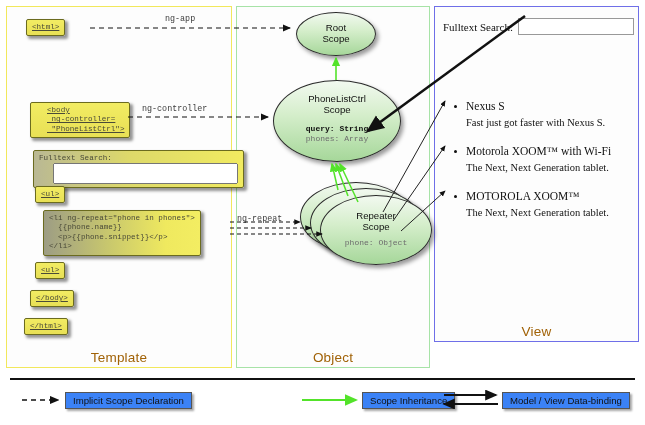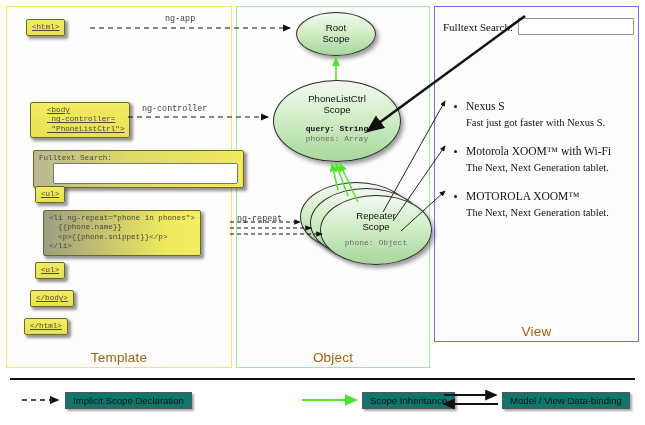--- a/index.html
+++ b/index.html
@@ -73,21 +73,21 @@
   #lbl-ngctrl{left:142px;top:104px;}
   #lbl-ngrep{left:237px;top:214px;}
 
   
   #wires{position:absolute;left:0;top:0;width:645px;height:425px;pointer-events:none;z-index:9;}
 
   
   #legend-rule{position:absolute;left:10px;top:378px;width:625px;height:2px;background:#111;}
   .lg{position:absolute;top:392px;height:17px;}
   .lg .box{position:absolute;left:0;top:0;height:17px;box-sizing:border-box;
-    border:1.3px solid #555;background:#0f766e;
+    border:1.3px solid #555;background:#3b82f6;
     font-size:9.6px;color:#111;padding:2px 7px 0 7px;white-space:nowrap;
     box-shadow:1.5px 1.5px 2px rgba(0,0,0,.35);}
   #lg1{left:20px;} #lg1 .box{left:45px;}
   #lg2{left:300px;} #lg2 .box{left:62px;}
   #lg3{left:440px;} #lg3 .box{left:62px;}
 </style>
 </head>
 <body>
 
 <div id="stage">

